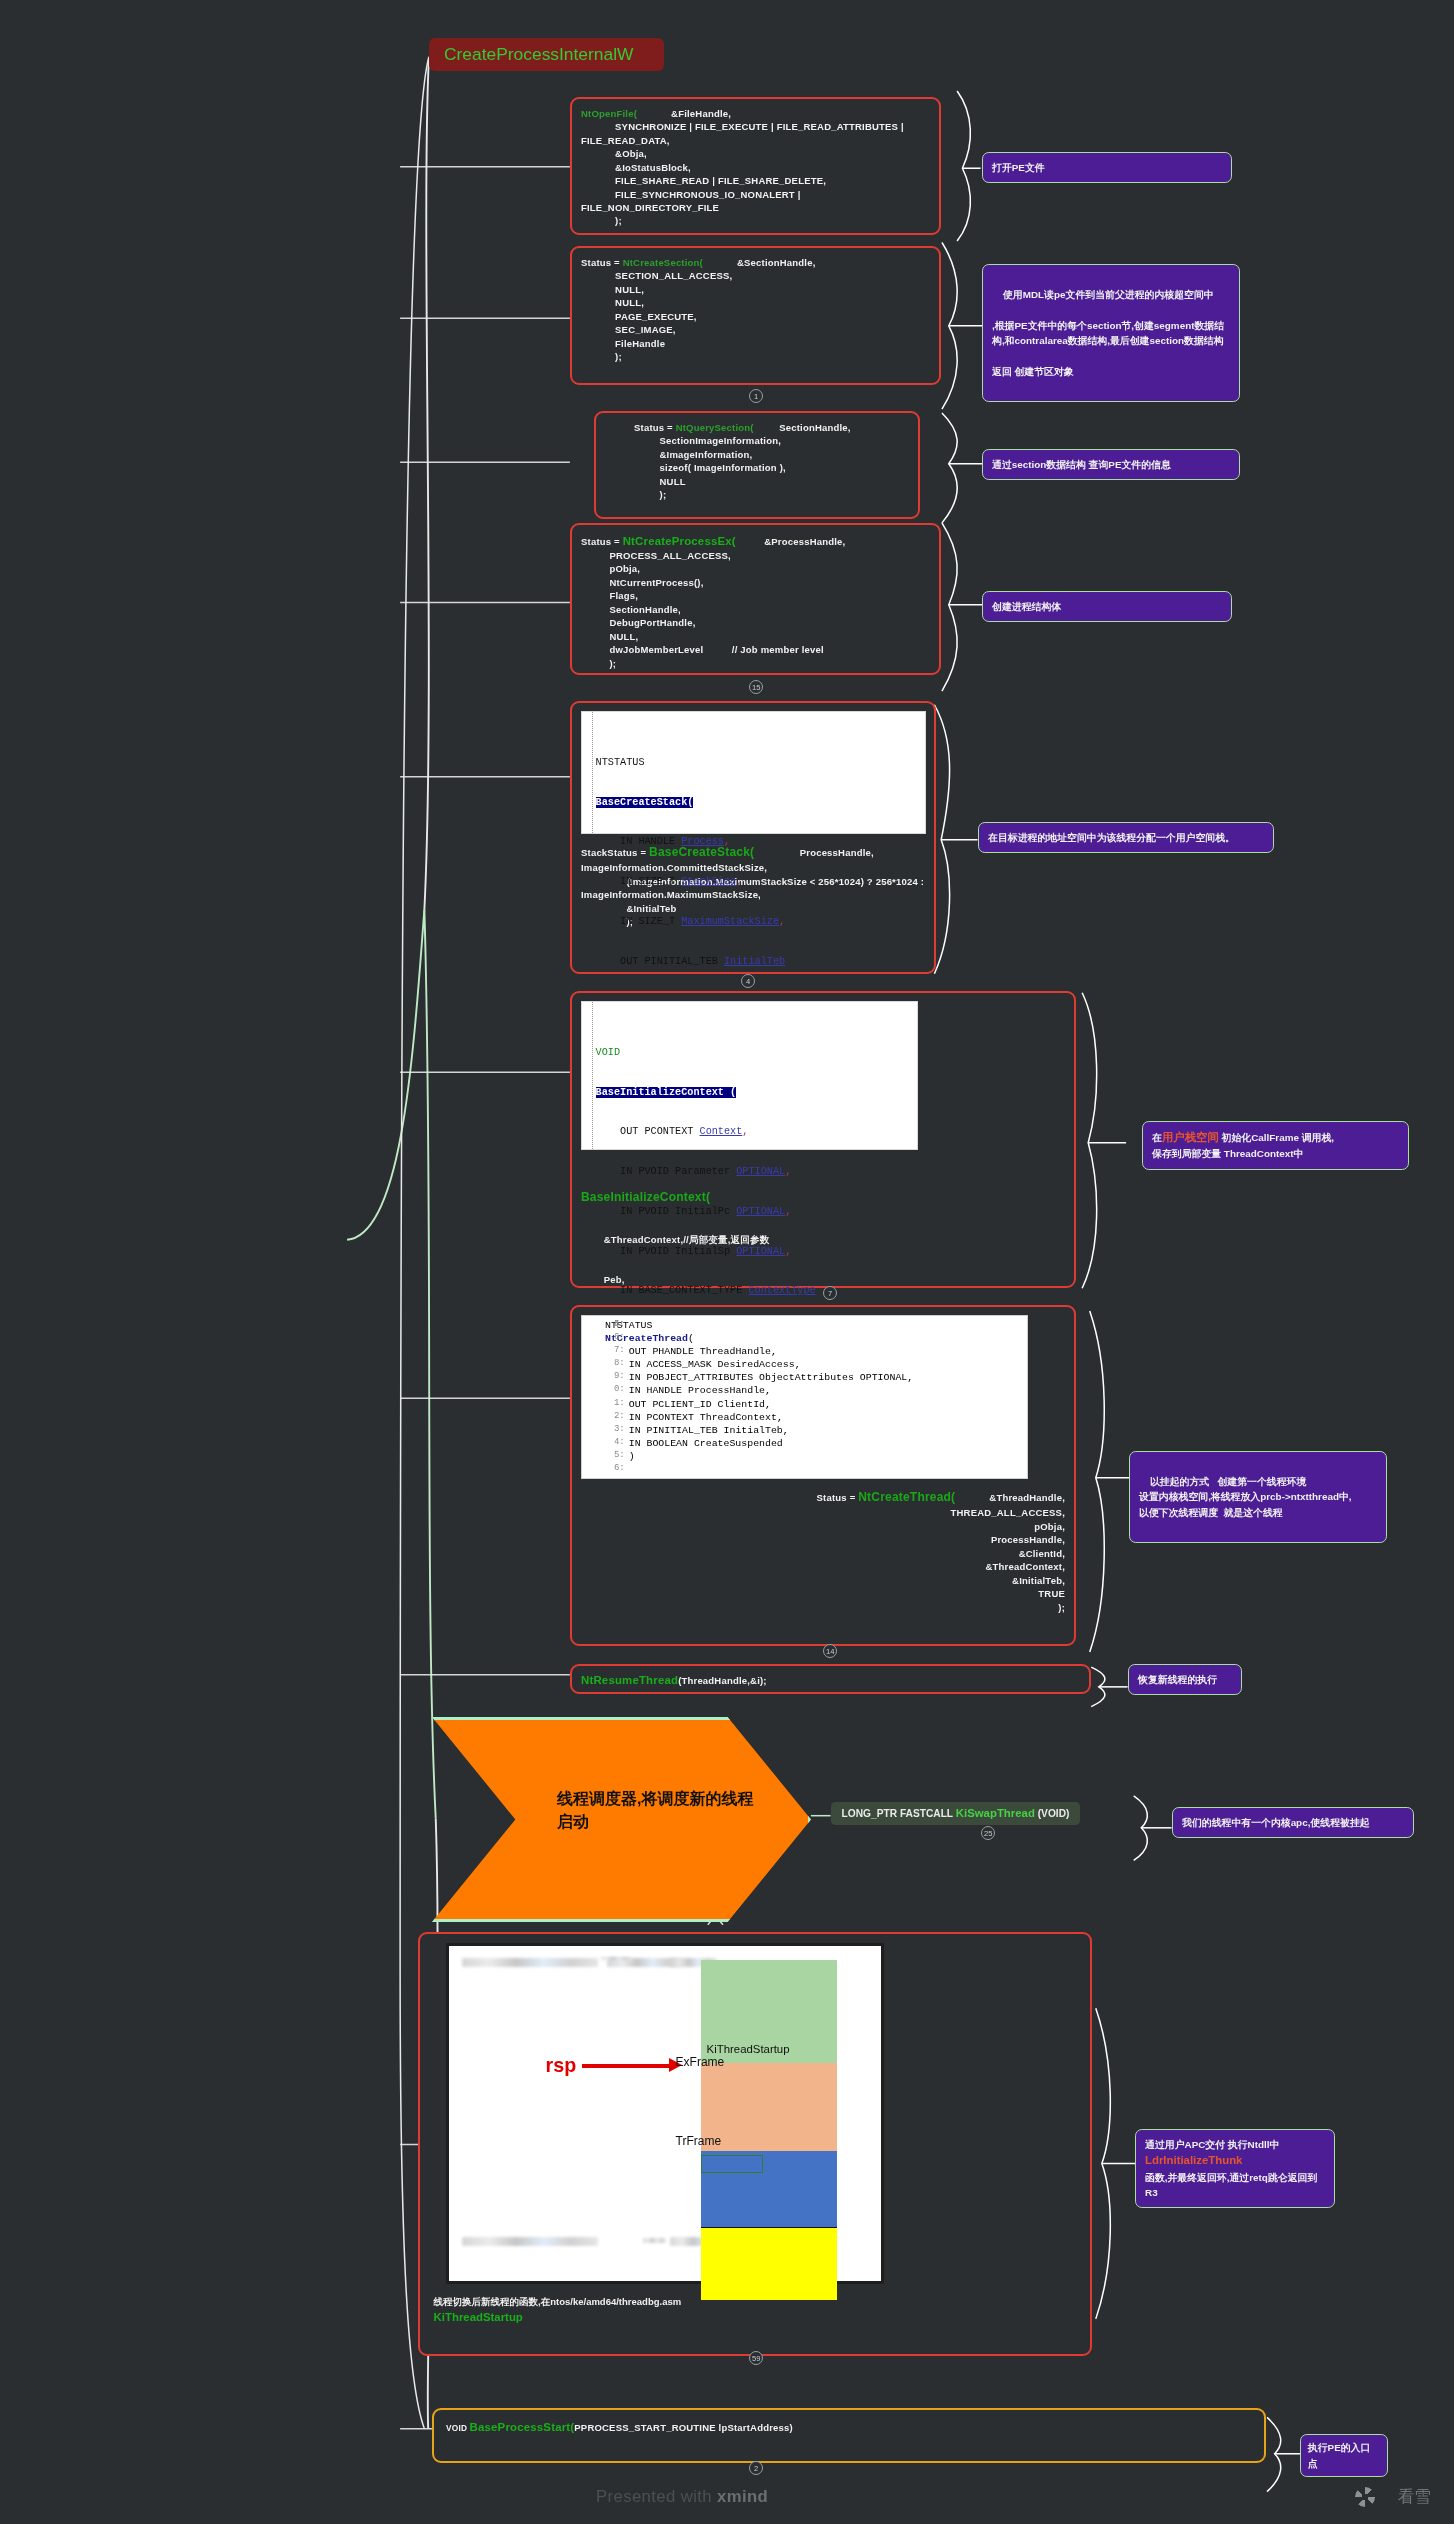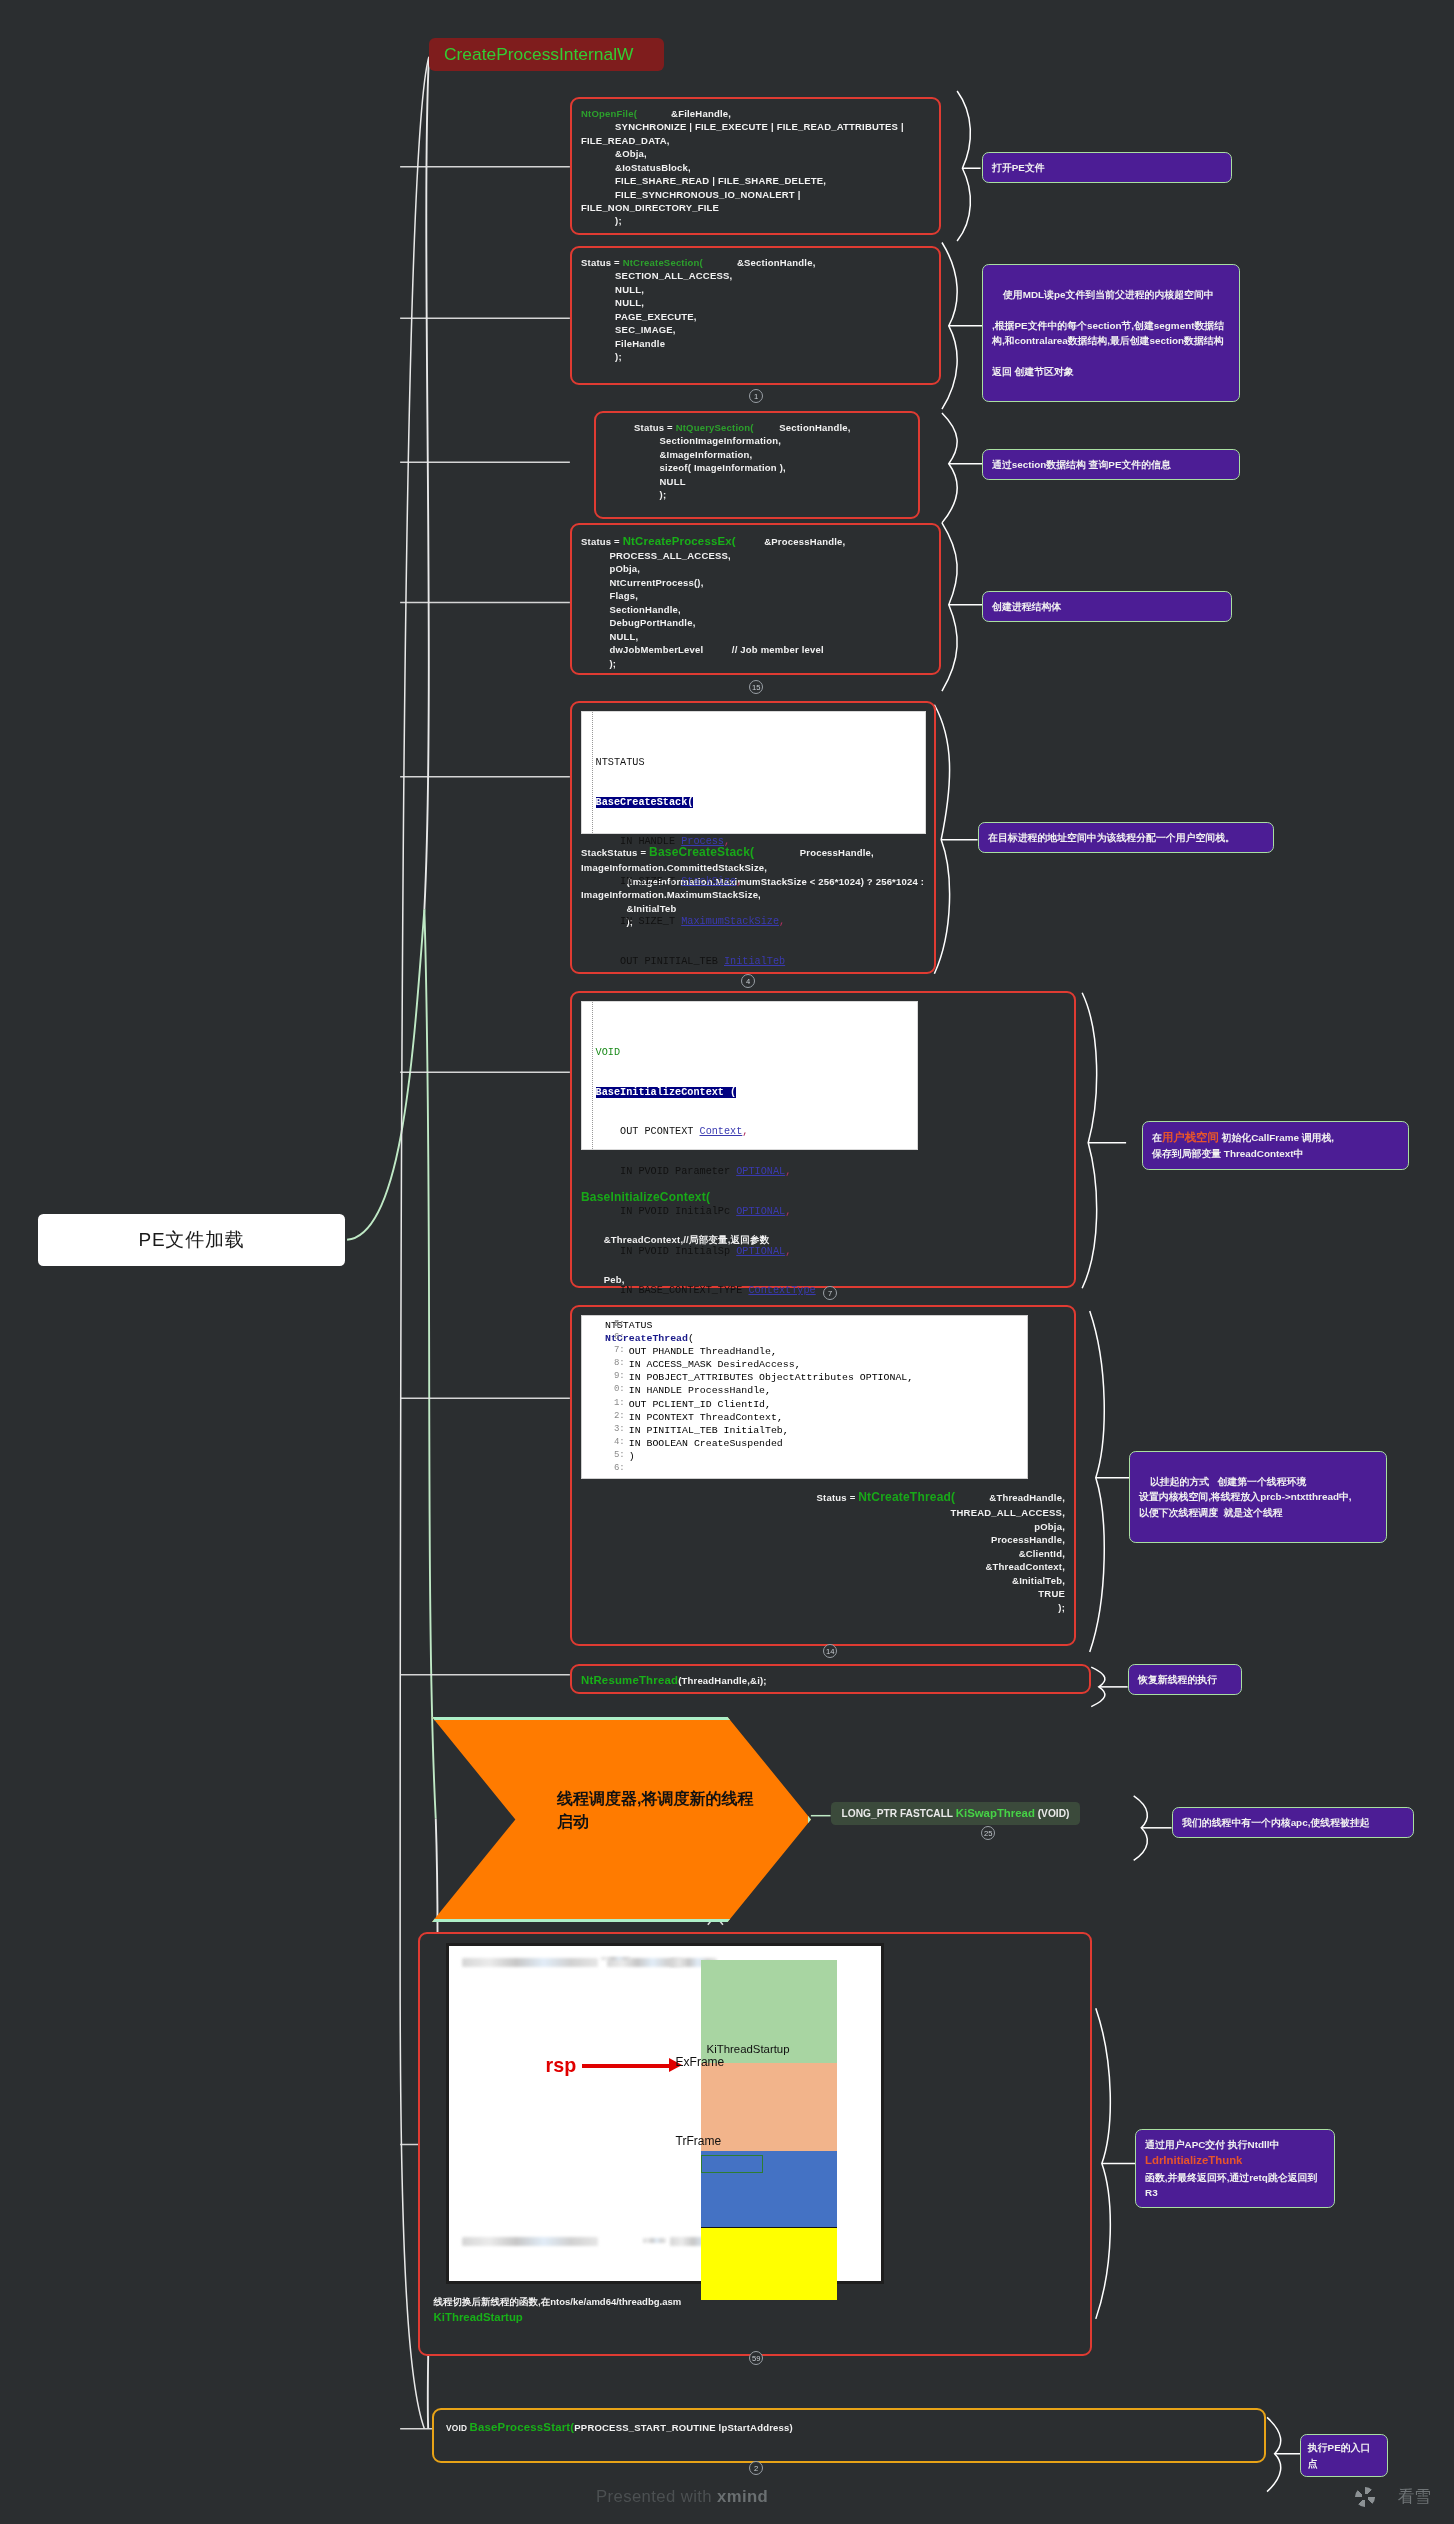--- a/index.html
+++ b/index.html
@@ -270,23 +270,20 @@
 
     <path d="M1672 3190 C 1694 3210, 1694 3226, 1682 3238 C 1694 3250, 1694 3268, 1672 3288" stroke="#ffffff" stroke-width="2" fill="none"></path>
     <path d="M1682 3238 L 1716 3238" stroke="#ffffff" stroke-width="2" fill="none"></path>
 
     <path d="M1070 2396 L 1096 2396" stroke="#bfe9c5" stroke-width="2" fill="none"></path>
 
     <path d="M934 2540 l 10 -12 l 10 12" stroke="#dddddd" stroke-width="2" fill="none"></path>
     <path d="M928 2534 l 0 0" stroke="#dddddd" stroke-width="2" fill="none"></path>
   </svg>
 
-  <div class="root-node">
-    <span>PE文件加载</span>
-  </div>
 
   <div class="topic-green">
     <span>CreateProcessInternalW</span>
   </div>
 
   <div class="codebox" style="left:570px; top:97px; width:371px; height:138px;">
     <div class="code"><span class="fn-green">NtOpenFile(</span><span class="white">            &amp;FileHandle,
             SYNCHRONIZE | FILE_EXECUTE | FILE_READ_ATTRIBUTES | FILE_READ_DATA,
             &amp;Obja,
             &amp;IoStatusBlock,

